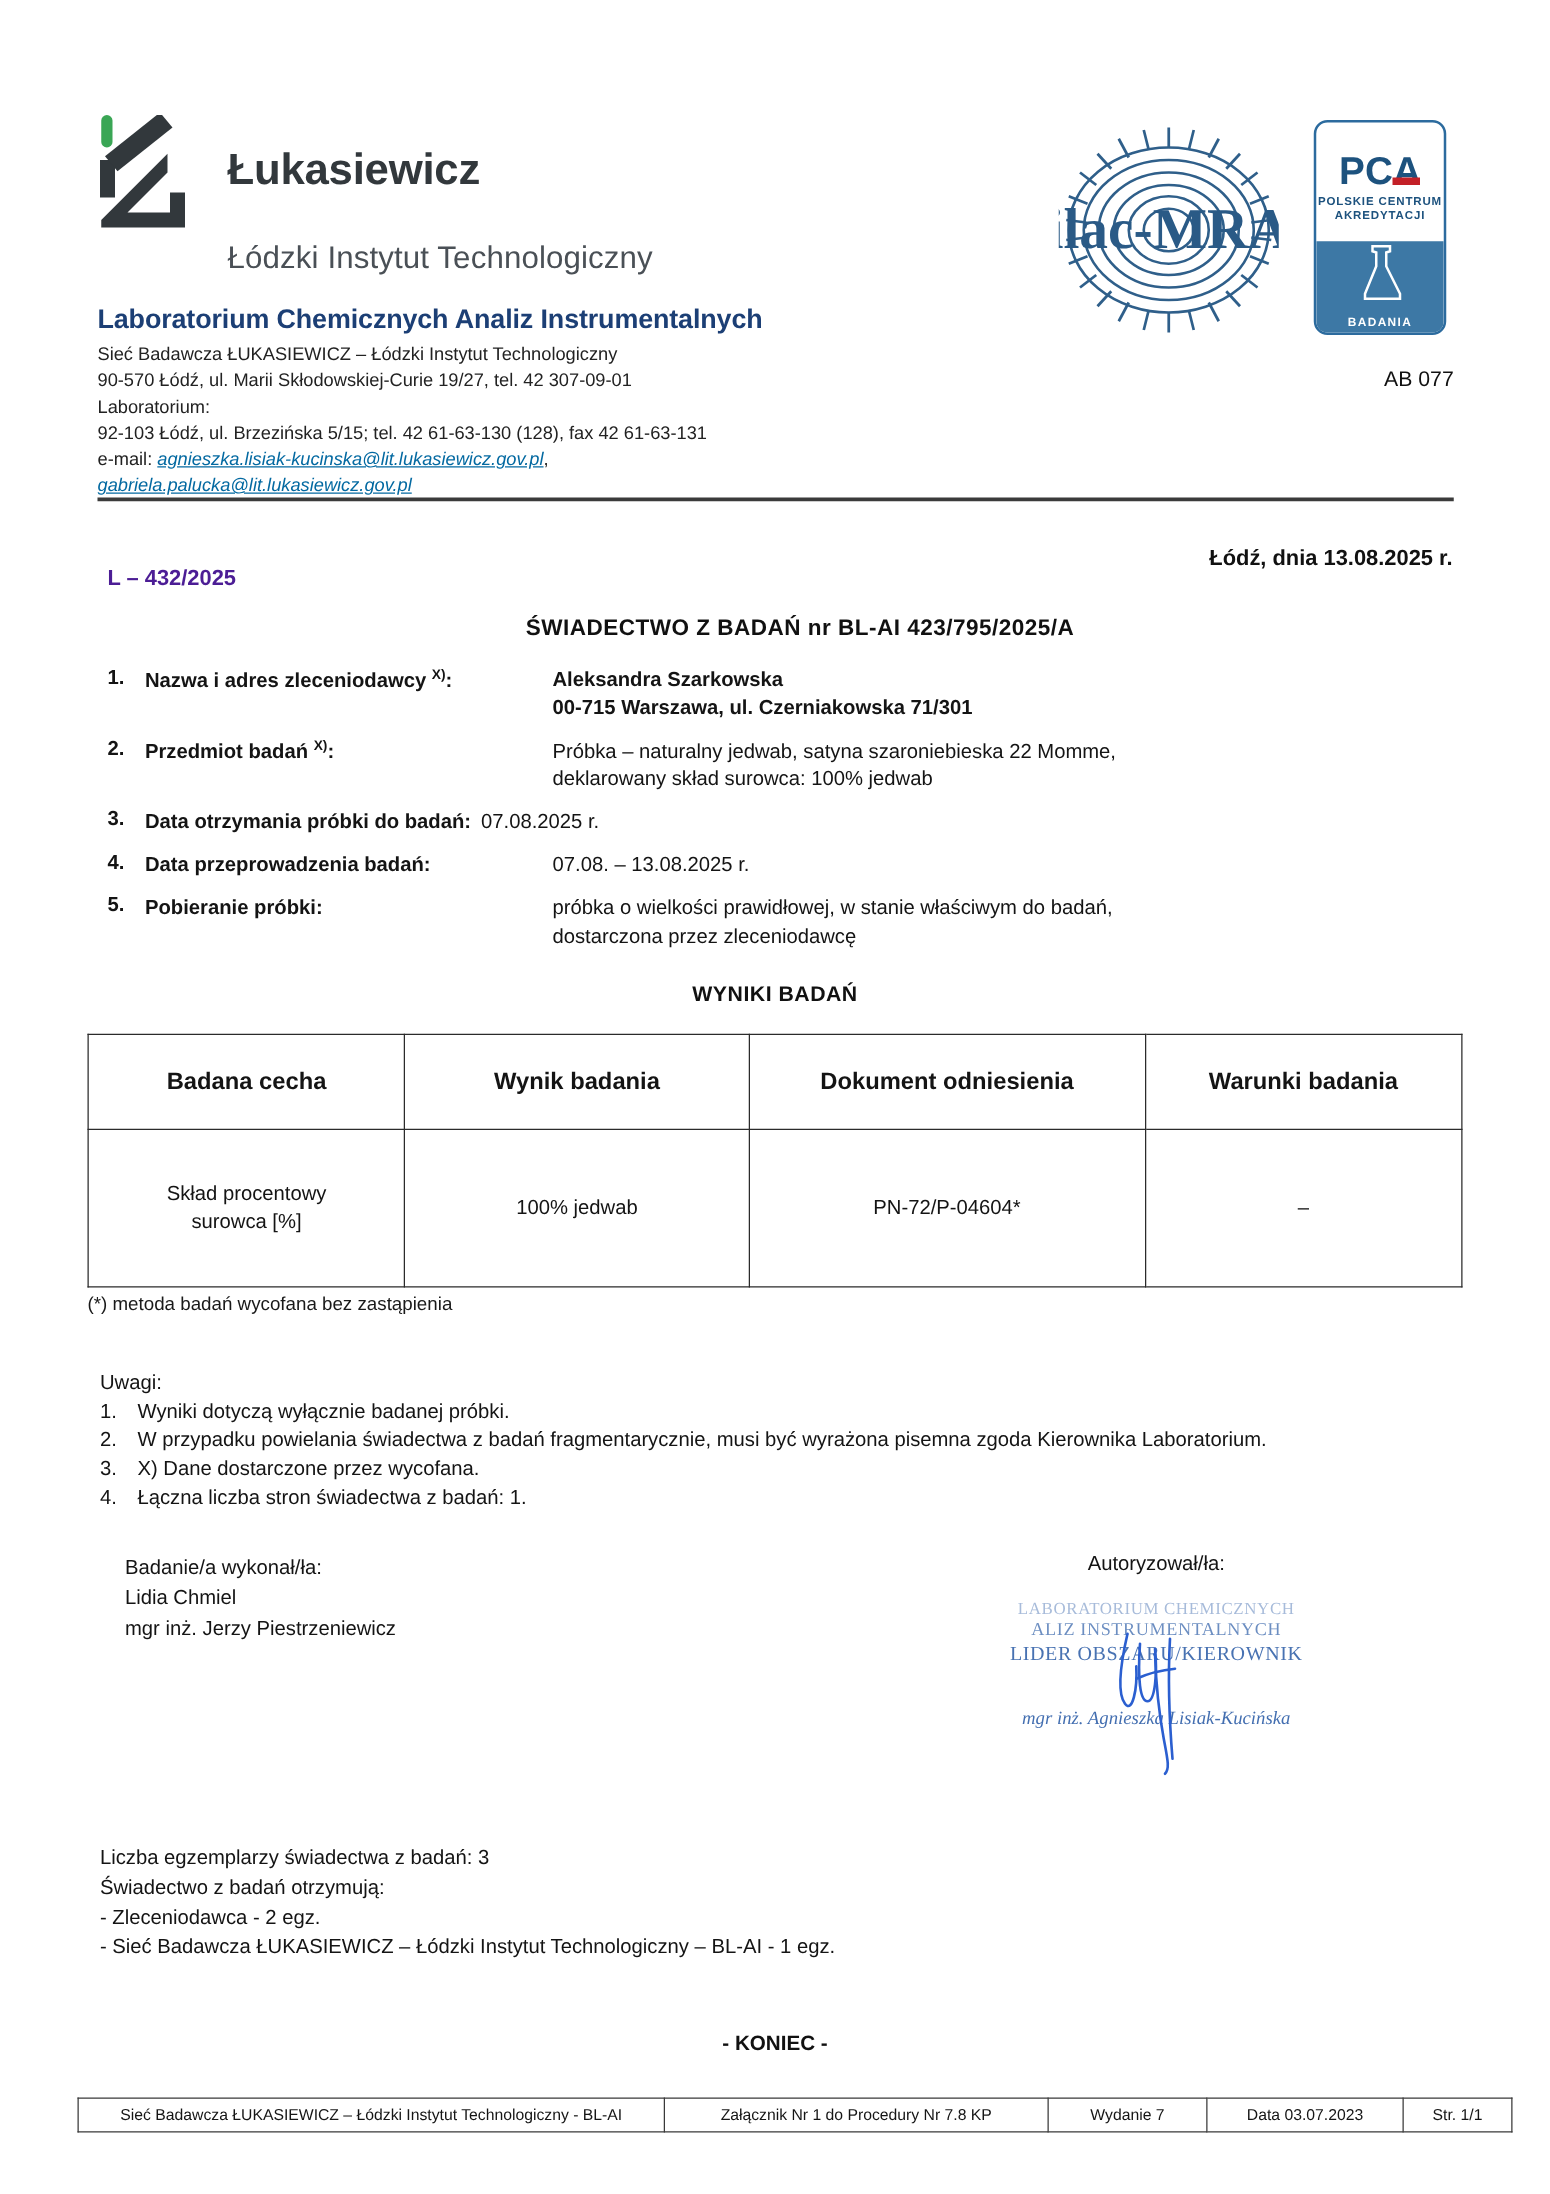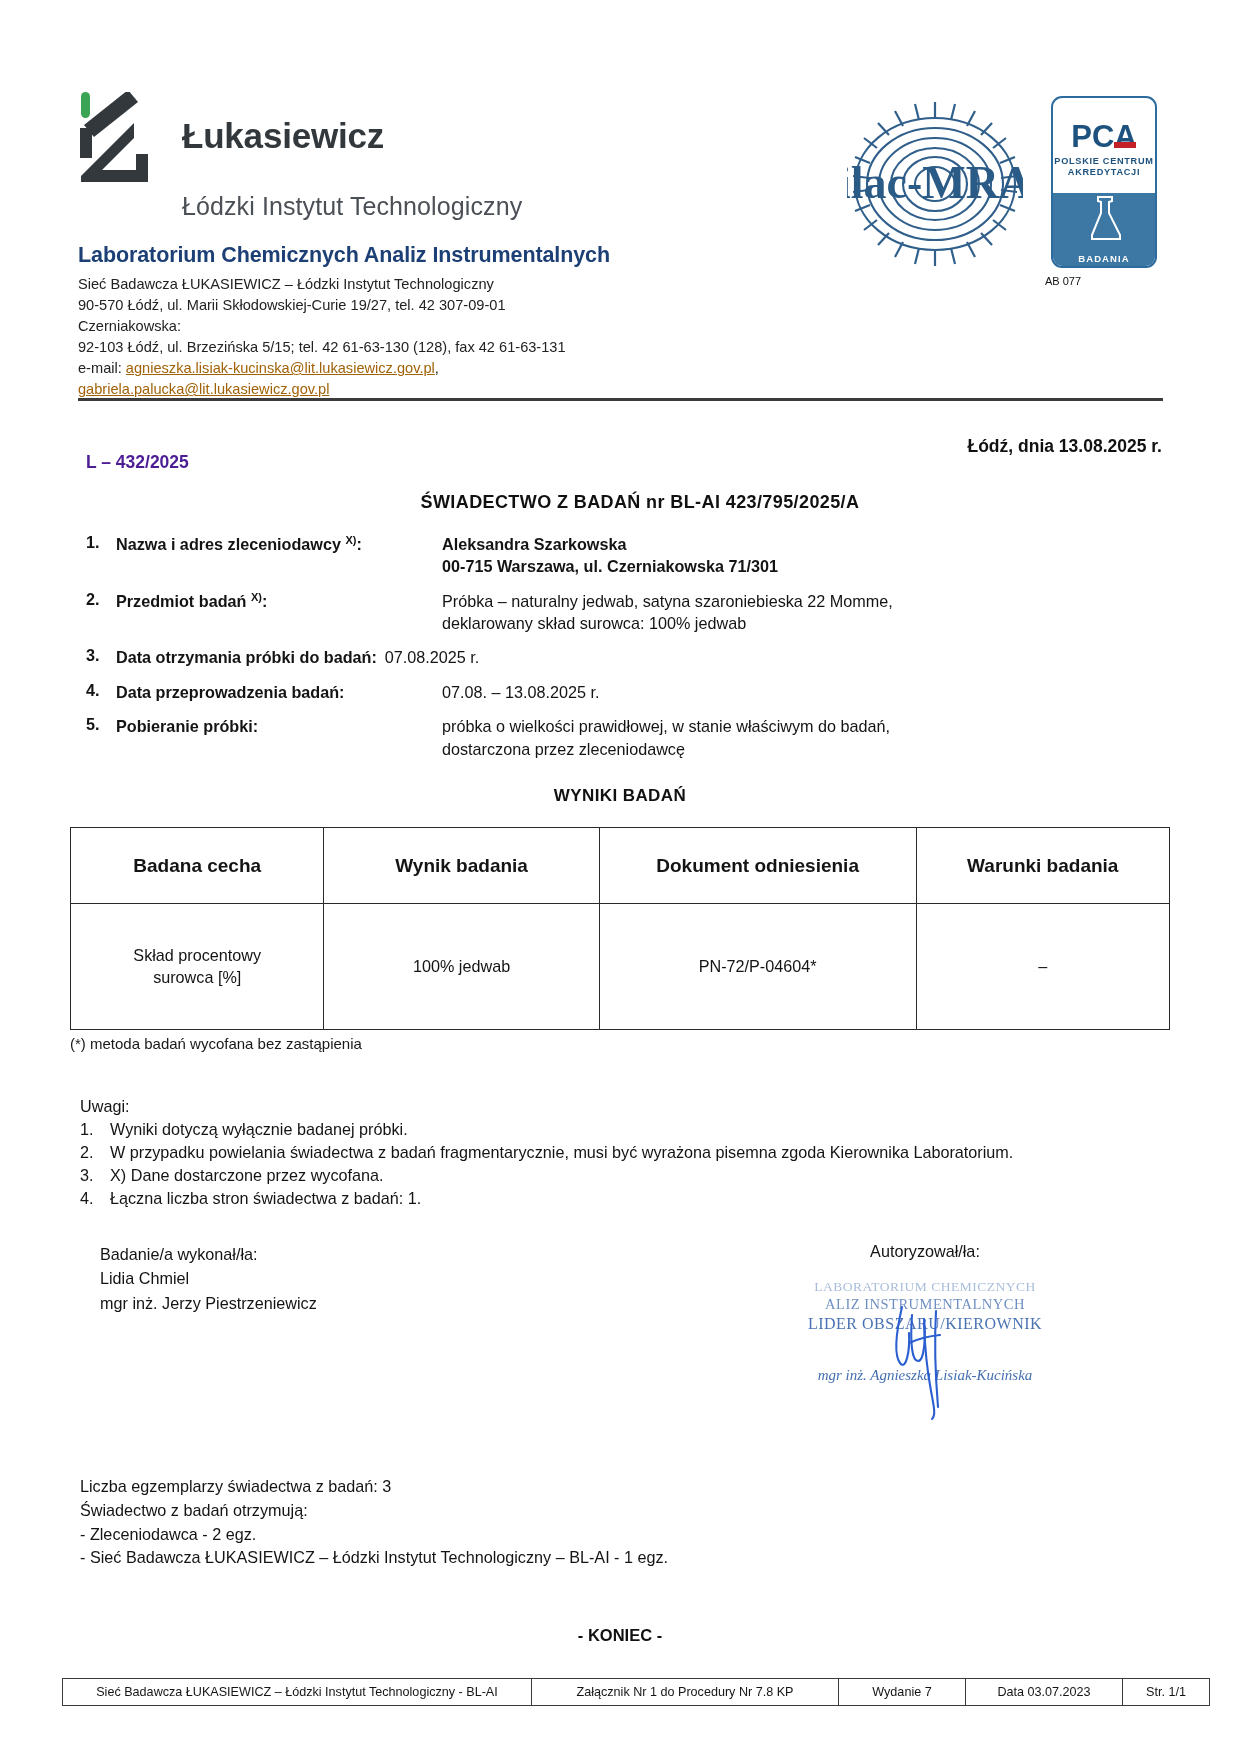--- a/index.html
+++ b/index.html
@@ -66,22 +66,23 @@
     margin-top: 22px;
     letter-spacing: -0.1px;
   }
   .addr {
     font-size: 14.6px;
     color: #222;
     line-height: 1.45;
     margin-top: 6px;
   }
   .addr .mail-link {
-    color: #a16207;
+    color: #0369a1;
     text-decoration: underline;
+    font-style: italic;
   }
 
   .header-right {
     width: 390px;
     display: flex;
     justify-content: flex-end;
     align-items: flex-start;
     gap: 22px;
     padding-top: 4px;
   }
@@ -147,24 +148,24 @@
   .pca-badania {
     font-size: 9.5px;
     font-weight: bold;
     color: #ffffff;
     letter-spacing: 1.1px;
     position: absolute;
     bottom: 8px;
     left: 0; right: 0;
   }
   .ab-no {
-    font-size: 11px;
+    font-size: 17px;
     color: #111;
-    margin-top: 7px;
-    text-align: left;
+    margin-top: 26px;
+    text-align: right;
   }
 
   
   .hrule {
     position: absolute;
     left: 78px;
     top: 398px;
     width: 1085px;
     height: 3px;
     background: #3b3b3b;
@@ -412,21 +413,21 @@
         </div>
         <div class="brand-word">Łukasiewicz</div>
       </div>
       <div class="brand-sub">Łódzki Instytut Technologiczny</div>
 
       <div class="lab-title">Laboratorium Chemicznych Analiz Instrumentalnych</div>
 
       <div class="addr">
         <div>Sieć Badawcza ŁUKASIEWICZ – Łódzki Instytut Technologiczny</div>
         <div>90-570 Łódź, ul. Marii Skłodowskiej-Curie 19/27, tel. 42 307-09-01</div>
-        <div>Czerniakowska:</div>
+        <div>Laboratorium:</div>
         <div>92-103 Łódź, ul. Brzezińska 5/15; tel. 42 61-63-130 (128), fax 42 61-63-131</div>
         <div><span>e-mail: </span><a class="mail-link" href="#">agnieszka.lisiak-kucinska@lit.lukasiewicz.gov.pl</a><span>,</span></div>
         <div><a class="mail-link" href="#">gabriela.palucka@lit.lukasiewicz.gov.pl</a></div>
       </div>
     </div>
 
     <div class="header-right">
 
       <div class="ilac">
         <svg width="176" height="176" viewBox="0 0 176 176" xmlns="http://www.w3.org/2000/svg">

